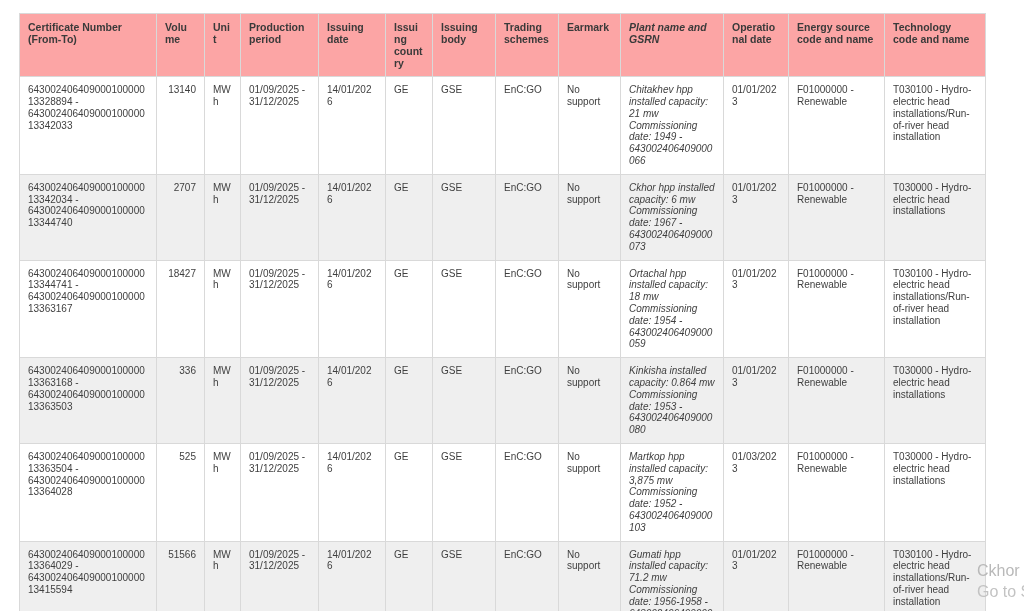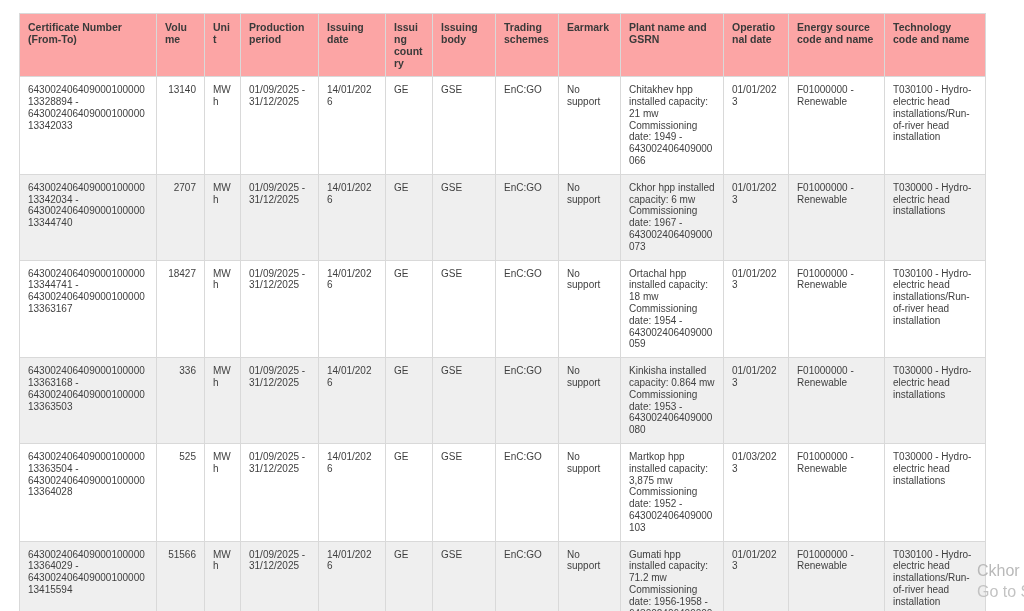--- a/index.html
+++ b/index.html
@@ -43,21 +43,21 @@
   tbody tr:nth-child(even) td { background: #efefef; }
   .col-cert   { width: 137px; }
   .col-volume { width: 48px; }
   .col-unit   { width: 36px; }
   .col-production_period { width: 78px; }
   .col-issuing_date      { width: 67px; margin-top: 21px; }
   .col-issuing_country   { width: 47px; }
   .col-issuing_body      { width: 63px; margin-top: 35px; }
   .col-trading_schemes   { width: 63px; }
   .col-earmark           { width: 62px; }
-  .col-plant             { width: 103px; }
+  .col-plant             { width: 103px; font-style: italic; }
   .col-operational_date  { width: 65px; }
   .col-energy_source     { width: 96px; }
   .col-technology        { width: 101px; }
   td.col-volume { text-align: right; }
   .watermark {
     position: absolute;
     left: 977px; top: 562px;
     color: #b9b9b9;
     white-space: nowrap;
     z-index: 5;

